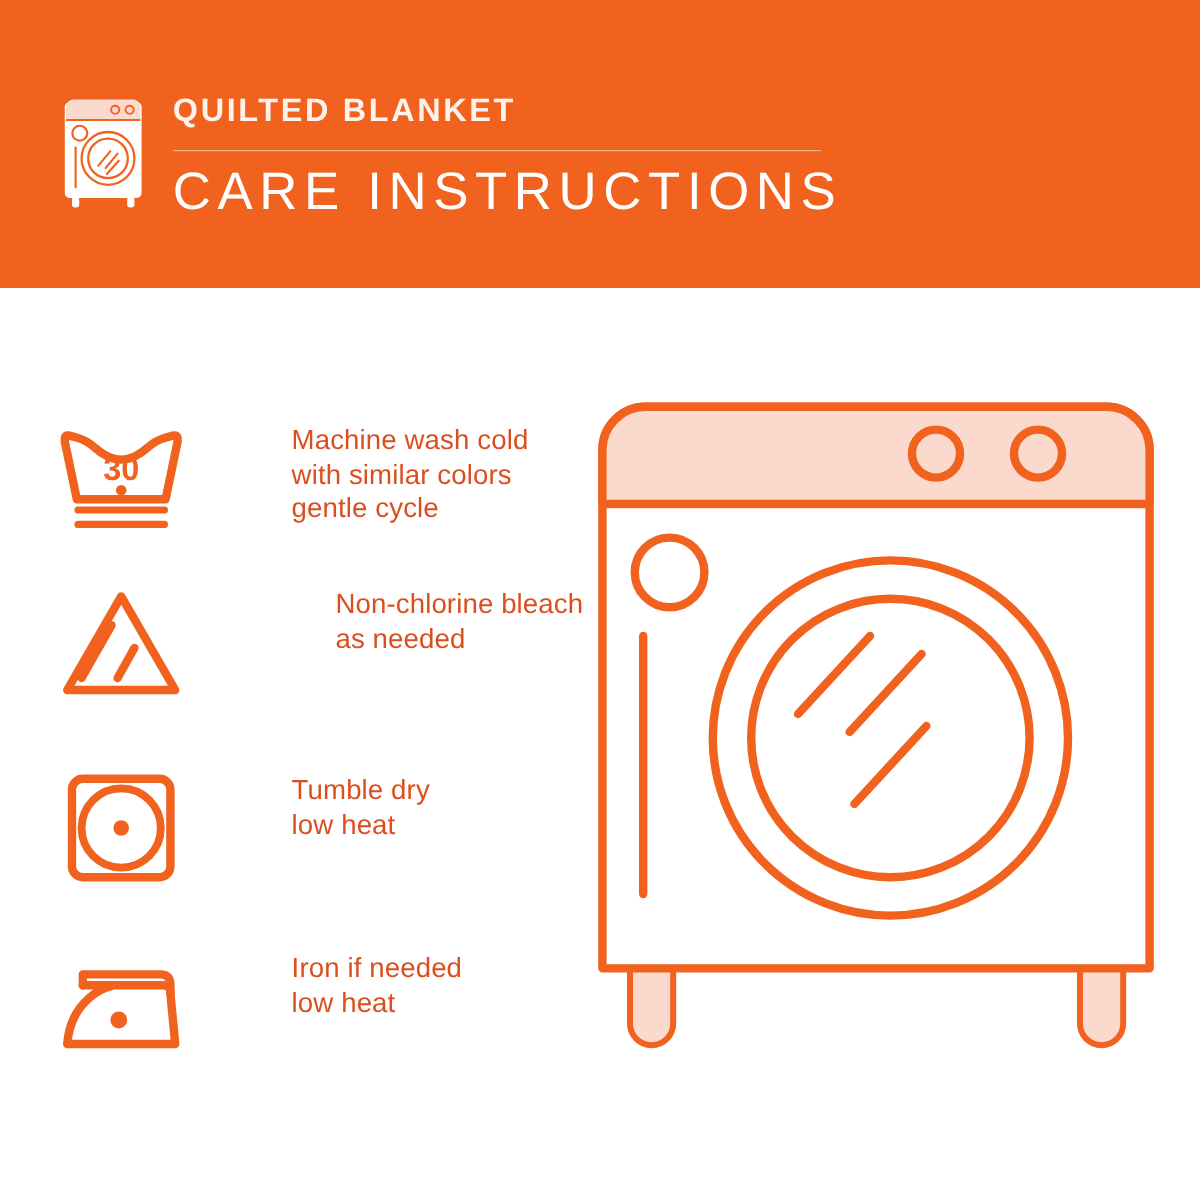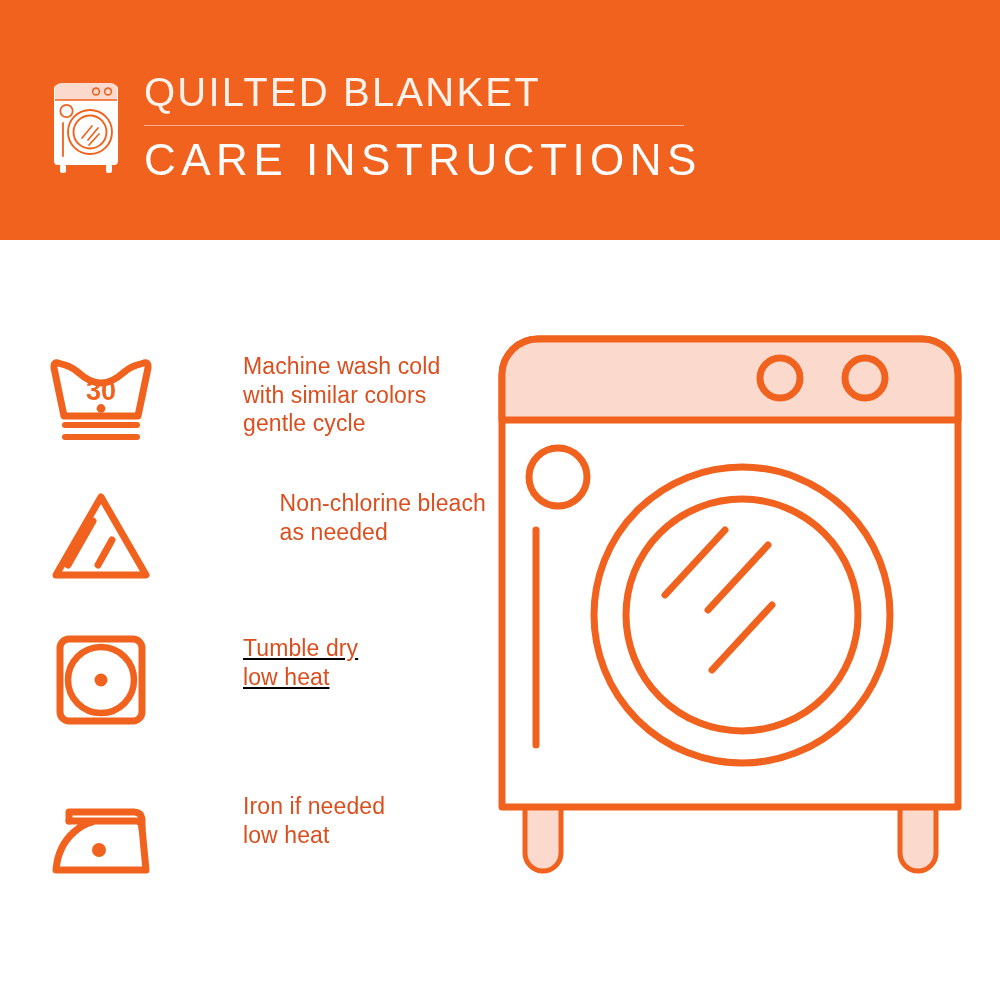--- a/index.html
+++ b/index.html
@@ -17,22 +17,22 @@
     background:#F0621D;
   }
   #header-logo {
     position:absolute; left:46px; top:66px; width:84px; height:110px;
   }
   #header-text {
     position:absolute; left:144px; top:68px; width:600px;
   }
   #title-main {
     color:#FDF3EC;
-    font-size:40px;
-    font-weight:400;
+    font-size:27px;
+    font-weight:700;
     letter-spacing:2.2px;
     line-height:48px;
     white-space:nowrap;
   }
   #title-rule {
     width:540px; height:1px; background:#F6B192;
     margin:9px 0 8px 0;
   }
   #title-sub {
     color:#FFFFFF;
@@ -52,21 +52,21 @@
     color:#DB4F1F;
     font-size:23px;
     line-height:28.5px;
     font-weight:400;
     letter-spacing:0.1px;
     white-space:pre-line;
     padding-top:4px;
   }
   #row-wash   { top:108px; }
   #row-bleach { top:245px;justify-content:space-between; }
-  #row-dry    { top:390px;text-decoration:underline; }
+  #row-dry    { top:400px; }
   #row-iron   { top:548px; }
 
   
   #machine { position:absolute; left:480px; top:325px; width:500px; height:615px; }
 </style>
 </head>
 <body>
 
 <div id="page">
 

